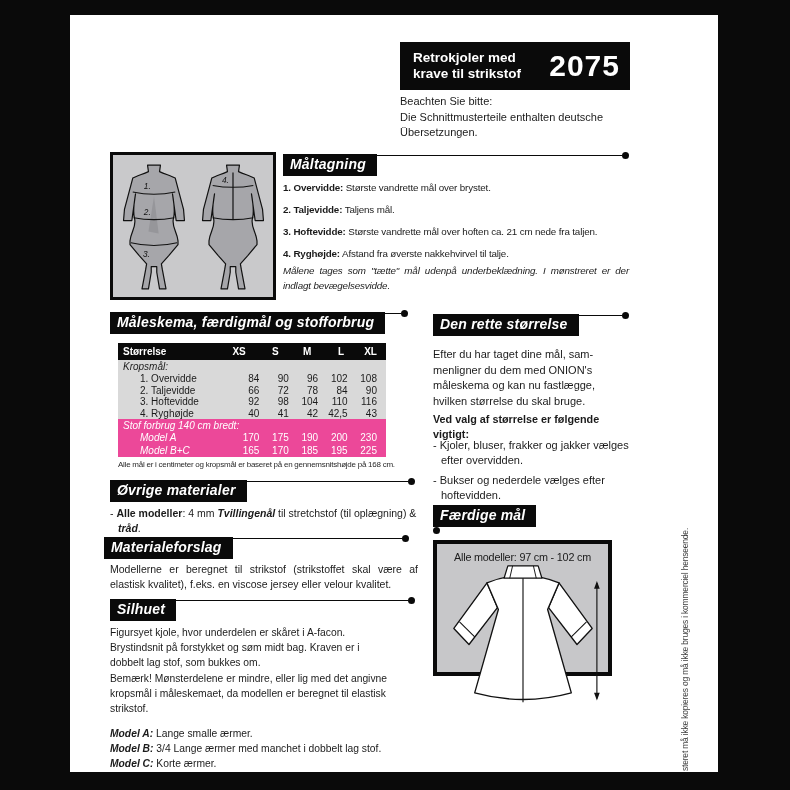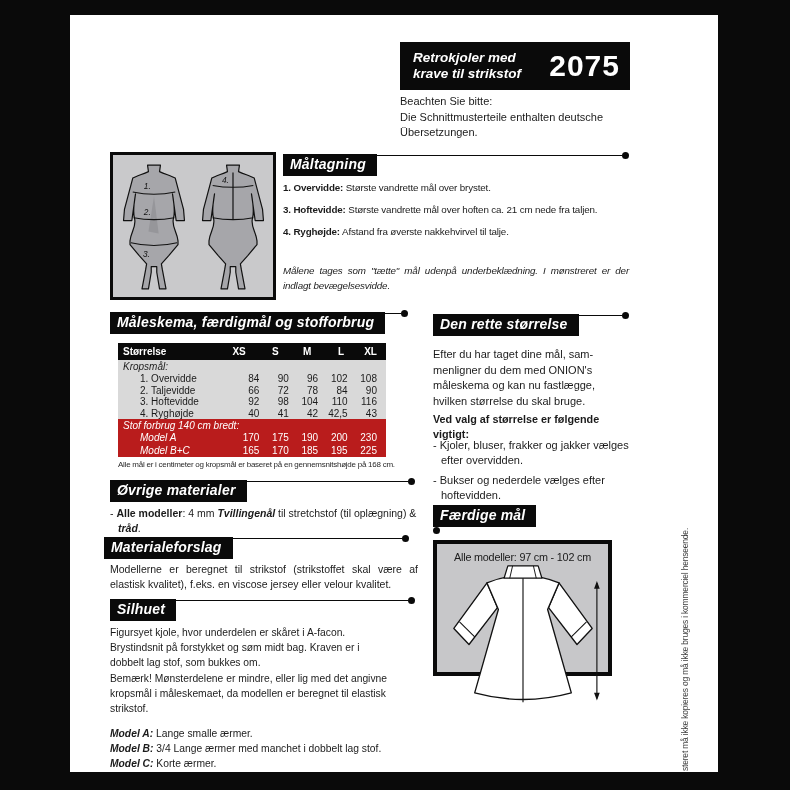--- a/index.html
+++ b/index.html
@@ -13,21 +13,21 @@
   #bar-top    { left:0; top:0; width:790px; height:15px; }
   #bar-left   { left:0; top:0; width:70px; height:790px; }
   #bar-right  { left:718px; top:0; width:72px; height:790px; }
   #bar-bottom { left:0; top:772px; width:790px; height:18px; }
 
   
   #pattern-box {
     left:400px; top:42px; width:230px; height:48px; background:#0a0a0a; color:#fff;
     display:flex; align-items:center; justify-content:space-between; padding:0 10px 0 13px;
   }
-  #pattern-box .ptitle { font-size:13.5px; font-style:italic; font-weight:bold; line-height:16.5px; }
+  #pattern-box .ptitle { font-size:13.5px; font-weight:bold; line-height:16.5px; }
   #pattern-box .pnum { font-size:30px; font-weight:bold; letter-spacing:1px; }
   #german-note { left:400px; top:94px; width:268px; font-size:11px; line-height:15.5px; white-space:pre-line; }
 
   
   .section-head { display:flex; align-items:flex-start; }
   .sh-label {
     background:#0a0a0a; color:#fff; font-weight:bold; font-style:italic;
     font-size:14px; padding:2px 11px 4px 7px; letter-spacing:.2px; white-space:nowrap;
   }
   .sh-line { flex:1; border-top:1.6px solid #0a0a0a; margin-top:1px; }
@@ -49,21 +49,21 @@
   .b { font-weight:bold; } .bi { font-weight:bold; font-style:italic; }
 
   
   #maleskema-head { left:110px; top:312px; width:298px; }
   #size-table { left:118px; top:343px; width:268px; font-size:10px; }
   .trow { display:grid; grid-template-columns:104px repeat(5,1fr); align-items:center; }
   .trow .tv { text-align:right; padding-right:9px; }
   .trow .tl { padding-left:5px; }
   .t-head { background:#0a0a0a; color:#fff; font-weight:bold; height:17px; }
   .t-light { background:#d9d9d9; }
-  .t-dark  { background:#b91c1c; color:#fff; }
+  .t-dark  { background:#ec4899; color:#fff; }
   .t-sub   { height:13px; font-style:italic; }
   .t-sub .tl { grid-column:1 / -1; }
   .t-data  { height:11.6px; line-height:11.6px;padding-left:17px; }
   .t-dark.t-data { height:12.5px; line-height:12.5px; }
   .t-dark .tl { font-style:italic; }
   #table-footnote { left:118px; top:460px; font-size:8px; letter-spacing:-0.25px; white-space:nowrap; color:#2a2a2a; }
 
   
   #ovrige-head { left:110px; top:480px; width:305px;text-align:right; }
   #ovrige-text { left:110px; top:506px; width:308px; font-size:10.5px; line-height:14.5px;
@@ -134,20 +134,21 @@
   </svg>
 </div>
 
 <div class="abs section-head" id="maltagning-head">
   <span class="sh-label">Måltagning</span>
   <span class="sh-line"></span>
   <span class="sh-dot"></span>
 </div>
 <div class="abs" id="maltagning-items">
   <div class="mitem"><span class="b">1. Overvidde:</span><span> Største vandrette mål over brystet.</span></div>
+  <div class="mitem"><span class="b">2. Taljevidde:</span><span> Taljens mål.</span></div>
   <div class="mitem"><span class="b">3. Hoftevidde:</span><span> Største vandrette mål over hoften ca. 21 cm nede fra taljen.</span></div>
   <div class="mitem"><span class="b">4. Ryghøjde:</span><span> Afstand fra øverste nakkehvirvel til talje.</span></div>
 </div>
 <div class="abs" id="maltagning-note">Målene tages som "tætte" mål udenpå underbeklædning. I mønstreret er der indlagt bevægelsesvidde.</div>
 
 <div class="abs section-head" id="maleskema-head">
   <span class="sh-label">Måleskema, færdigmål og stofforbrug</span>
   <span class="sh-line"></span>
   <span class="sh-dot"></span>
 </div>

